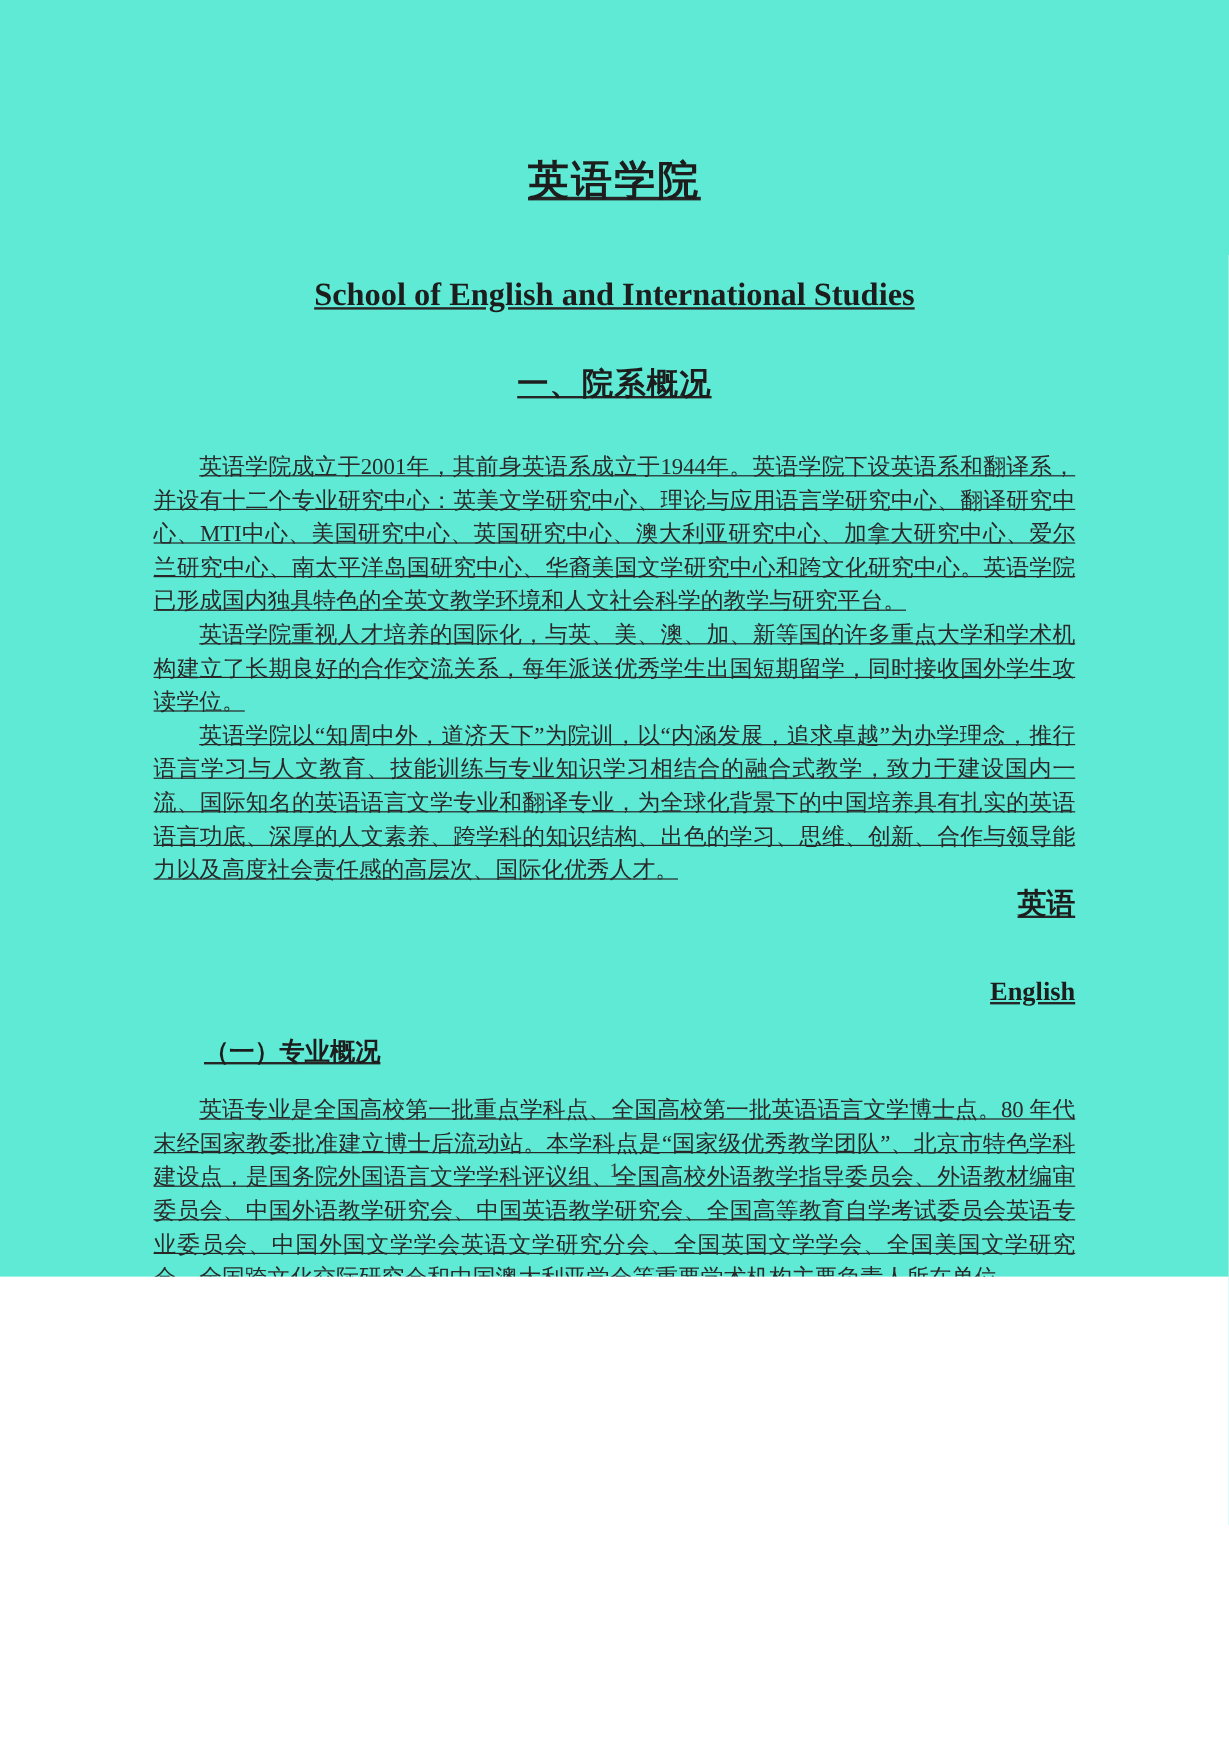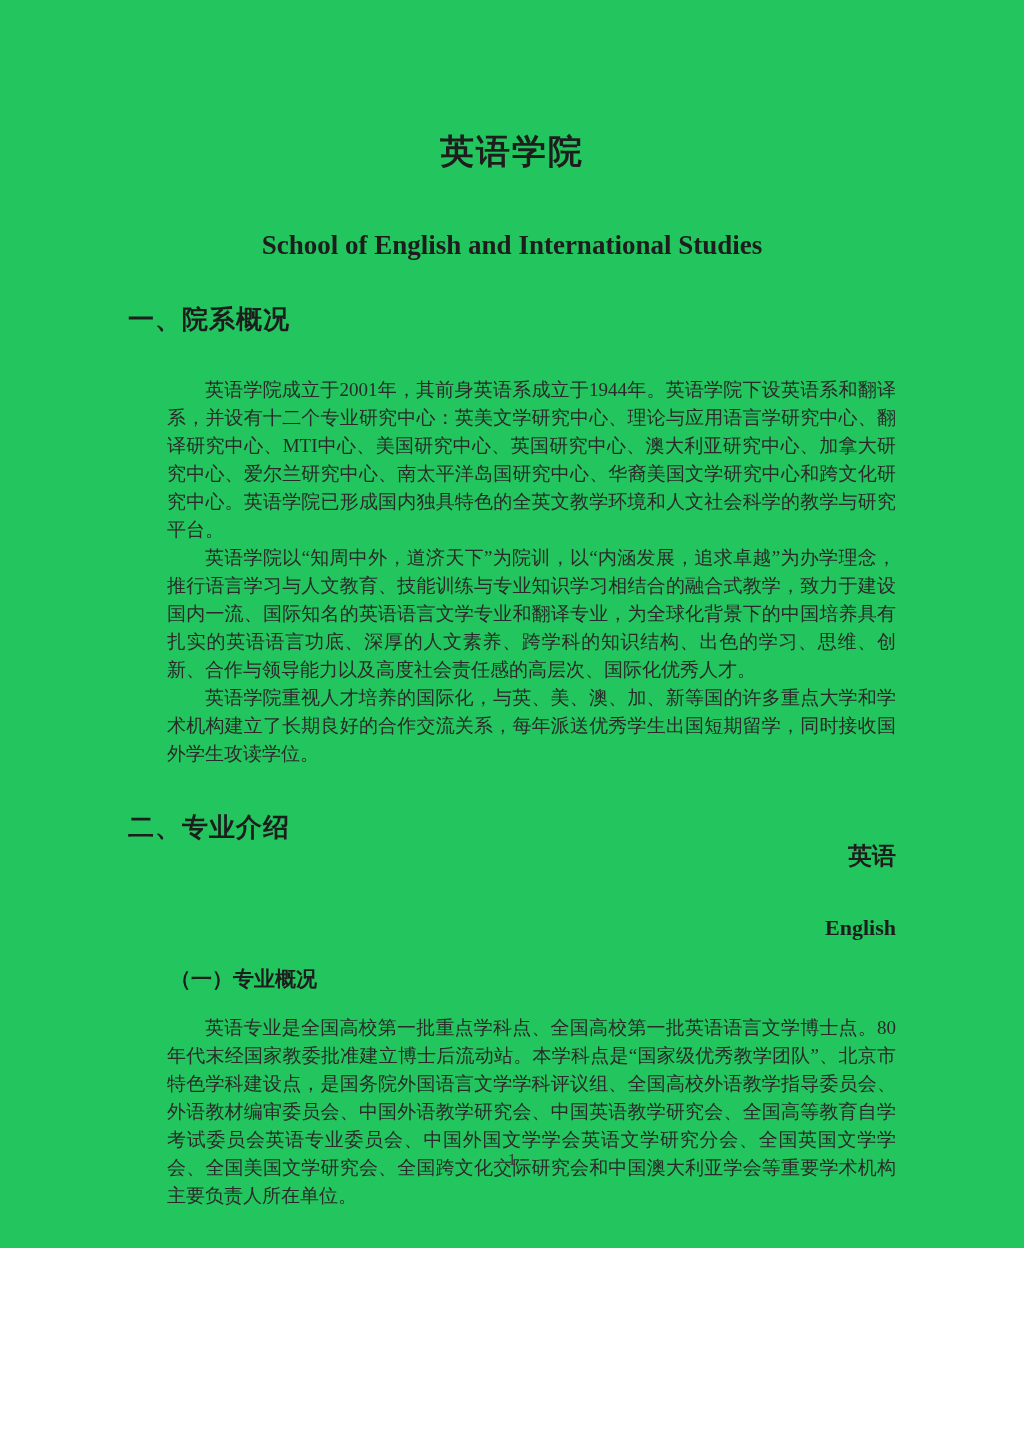--- a/index.html
+++ b/index.html
@@ -7,24 +7,25 @@
     width: 1024px;
     background: #ffffff;
   }
   body {
     font-family: "Liberation Serif", "DejaVu Serif", serif;
     color: #262626;
   }
   .page {
     position: relative;
     width: 1024px;
-    height: 1248px;
-    background: #22c55e;
+    height: 1064px;
+    background: #5eead4;
     overflow: hidden;
     padding: 0 128px;
+    text-decoration: underline;
   }
   .title-cn {
     margin-top: 132px;
     text-align: center;
     font-family: "Liberation Sans", "DejaVu Sans", sans-serif;
     font-weight: 700;
     font-size: 34px;
     line-height: 38px;
     color: #1d1d1d;
     letter-spacing: 2px;
@@ -33,37 +34,37 @@
     margin-top: 60px;
     text-align: center;
     font-family: "Liberation Serif", "DejaVu Serif", serif;
     font-weight: 700;
     font-size: 27px;
     line-height: 30px;
     color: #1d1d1d;
   }
   .section-heading {
     margin-top: 44px;
+    text-align: center;
     font-family: "Liberation Sans", "DejaVu Sans", sans-serif;
     font-weight: 700;
     font-size: 26px;
     line-height: 30px;
     color: #1d1d1d;
     letter-spacing: 1px;
   }
   .body-block {
     margin-top: 42px;
   }
   .body-block p {
     font-size: 19px;
     line-height: 28px;
     text-align: justify;
     text-indent: 2em;
     color: #2a2a2a;
-    margin-left: 39px;
   }
   .sub-cn {
     text-align: right;
     font-family: "Liberation Sans", "DejaVu Sans", sans-serif;
     font-weight: 700;
     font-size: 24px;
     line-height: 27px;
     color: #1d1d1d;
   }
   .sub-en {
@@ -103,25 +104,24 @@
 <div class="page">
 
   <h1 class="title-cn">英语学院</h1>
 
   <h2 class="title-en">School of English and International Studies</h2>
 
   <h3 class="section-heading">一、院系概况</h3>
 
   <div class="body-block">
     <p>英语学院成立于2001年，其前身英语系成立于1944年。英语学院下设英语系和翻译系，并设有十二个专业研究中心：英美文学研究中心、理论与应用语言学研究中心、翻译研究中心、MTI中心、美国研究中心、英国研究中心、澳大利亚研究中心、加拿大研究中心、爱尔兰研究中心、南太平洋岛国研究中心、华裔美国文学研究中心和跨文化研究中心。英语学院已形成国内独具特色的全英文教学环境和人文社会科学的教学与研究平台。</p>
+    <p>英语学院重视人才培养的国际化，与英、美、澳、加、新等国的许多重点大学和学术机构建立了长期良好的合作交流关系，每年派送优秀学生出国短期留学，同时接收国外学生攻读学位。</p>
     <p>英语学院以“知周中外，道济天下”为院训，以“内涵发展，追求卓越”为办学理念，推行语言学习与人文教育、技能训练与专业知识学习相结合的融合式教学，致力于建设国内一流、国际知名的英语语言文学专业和翻译专业，为全球化背景下的中国培养具有扎实的英语语言功底、深厚的人文素养、跨学科的知识结构、出色的学习、思维、创新、合作与领导能力以及高度社会责任感的高层次、国际化优秀人才。</p>
-    <p>英语学院重视人才培养的国际化，与英、美、澳、加、新等国的许多重点大学和学术机构建立了长期良好的合作交流关系，每年派送优秀学生出国短期留学，同时接收国外学生攻读学位。</p>
   </div>
 
-  <h3 class="section-heading">二、专业介绍</h3>
 
   <h4 class="sub-cn">英语</h4>
 
   <h4 class="sub-en">English</h4>
 
   <h5 class="subsection-heading">（一）专业概况</h5>
 
   <div class="body-block tight">
     <p>英语专业是全国高校第一批重点学科点、全国高校第一批英语语言文学博士点。80 年代末经国家教委批准建立博士后流动站。本学科点是“国家级优秀教学团队”、北京市特色学科建设点，是国务院外国语言文学学科评议组、全国高校外语教学指导委员会、外语教材编审委员会、中国外语教学研究会、中国英语教学研究会、全国高等教育自学考试委员会英语专业委员会、中国外国文学学会英语文学研究分会、全国英国文学学会、全国美国文学研究会、全国跨文化交际研究会和中国澳大利亚学会等重要学术机构主要负责人所在单位。</p>
   </div>

